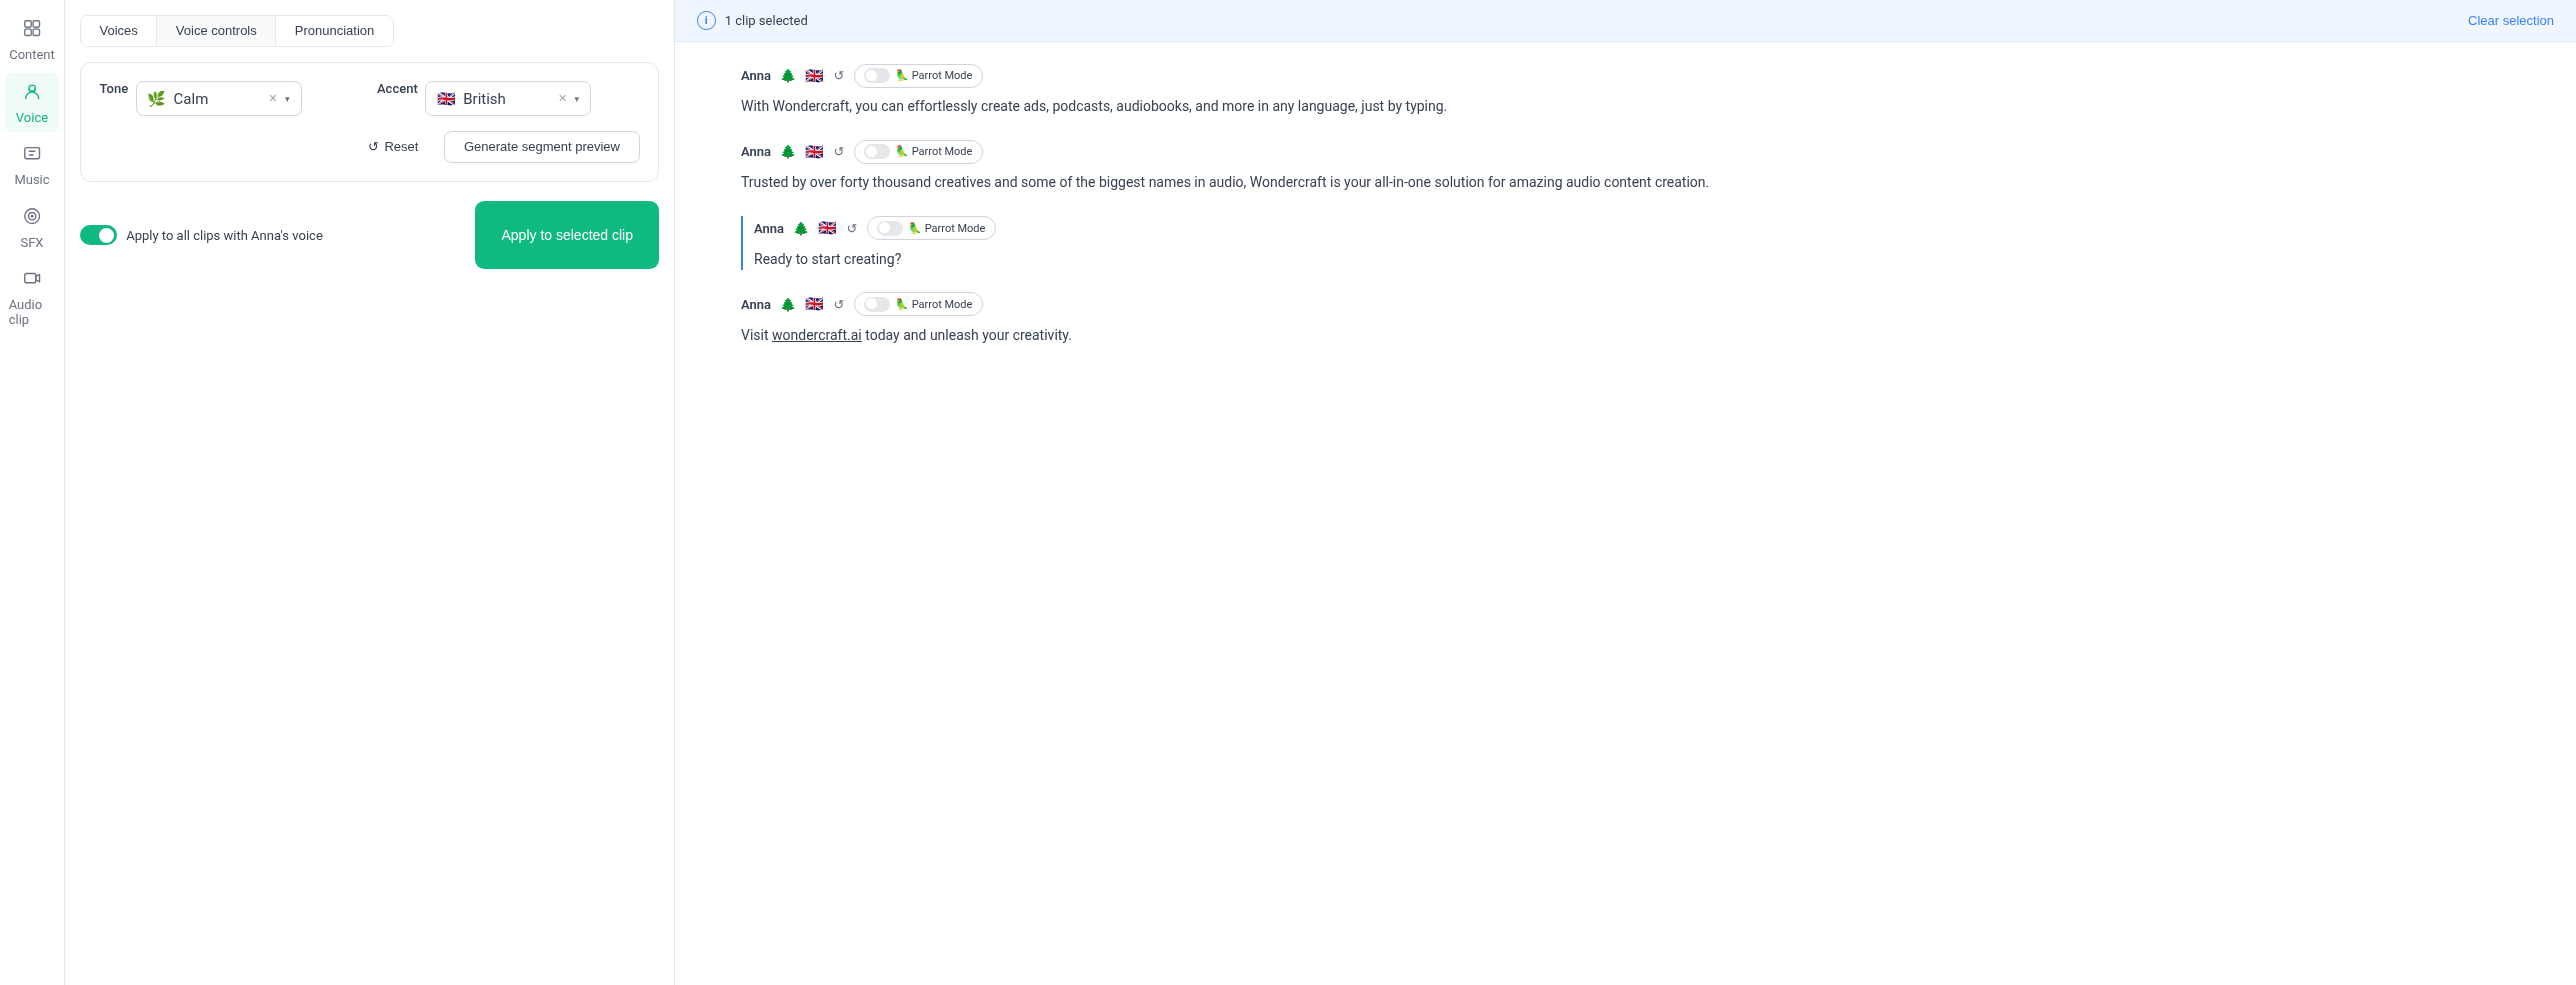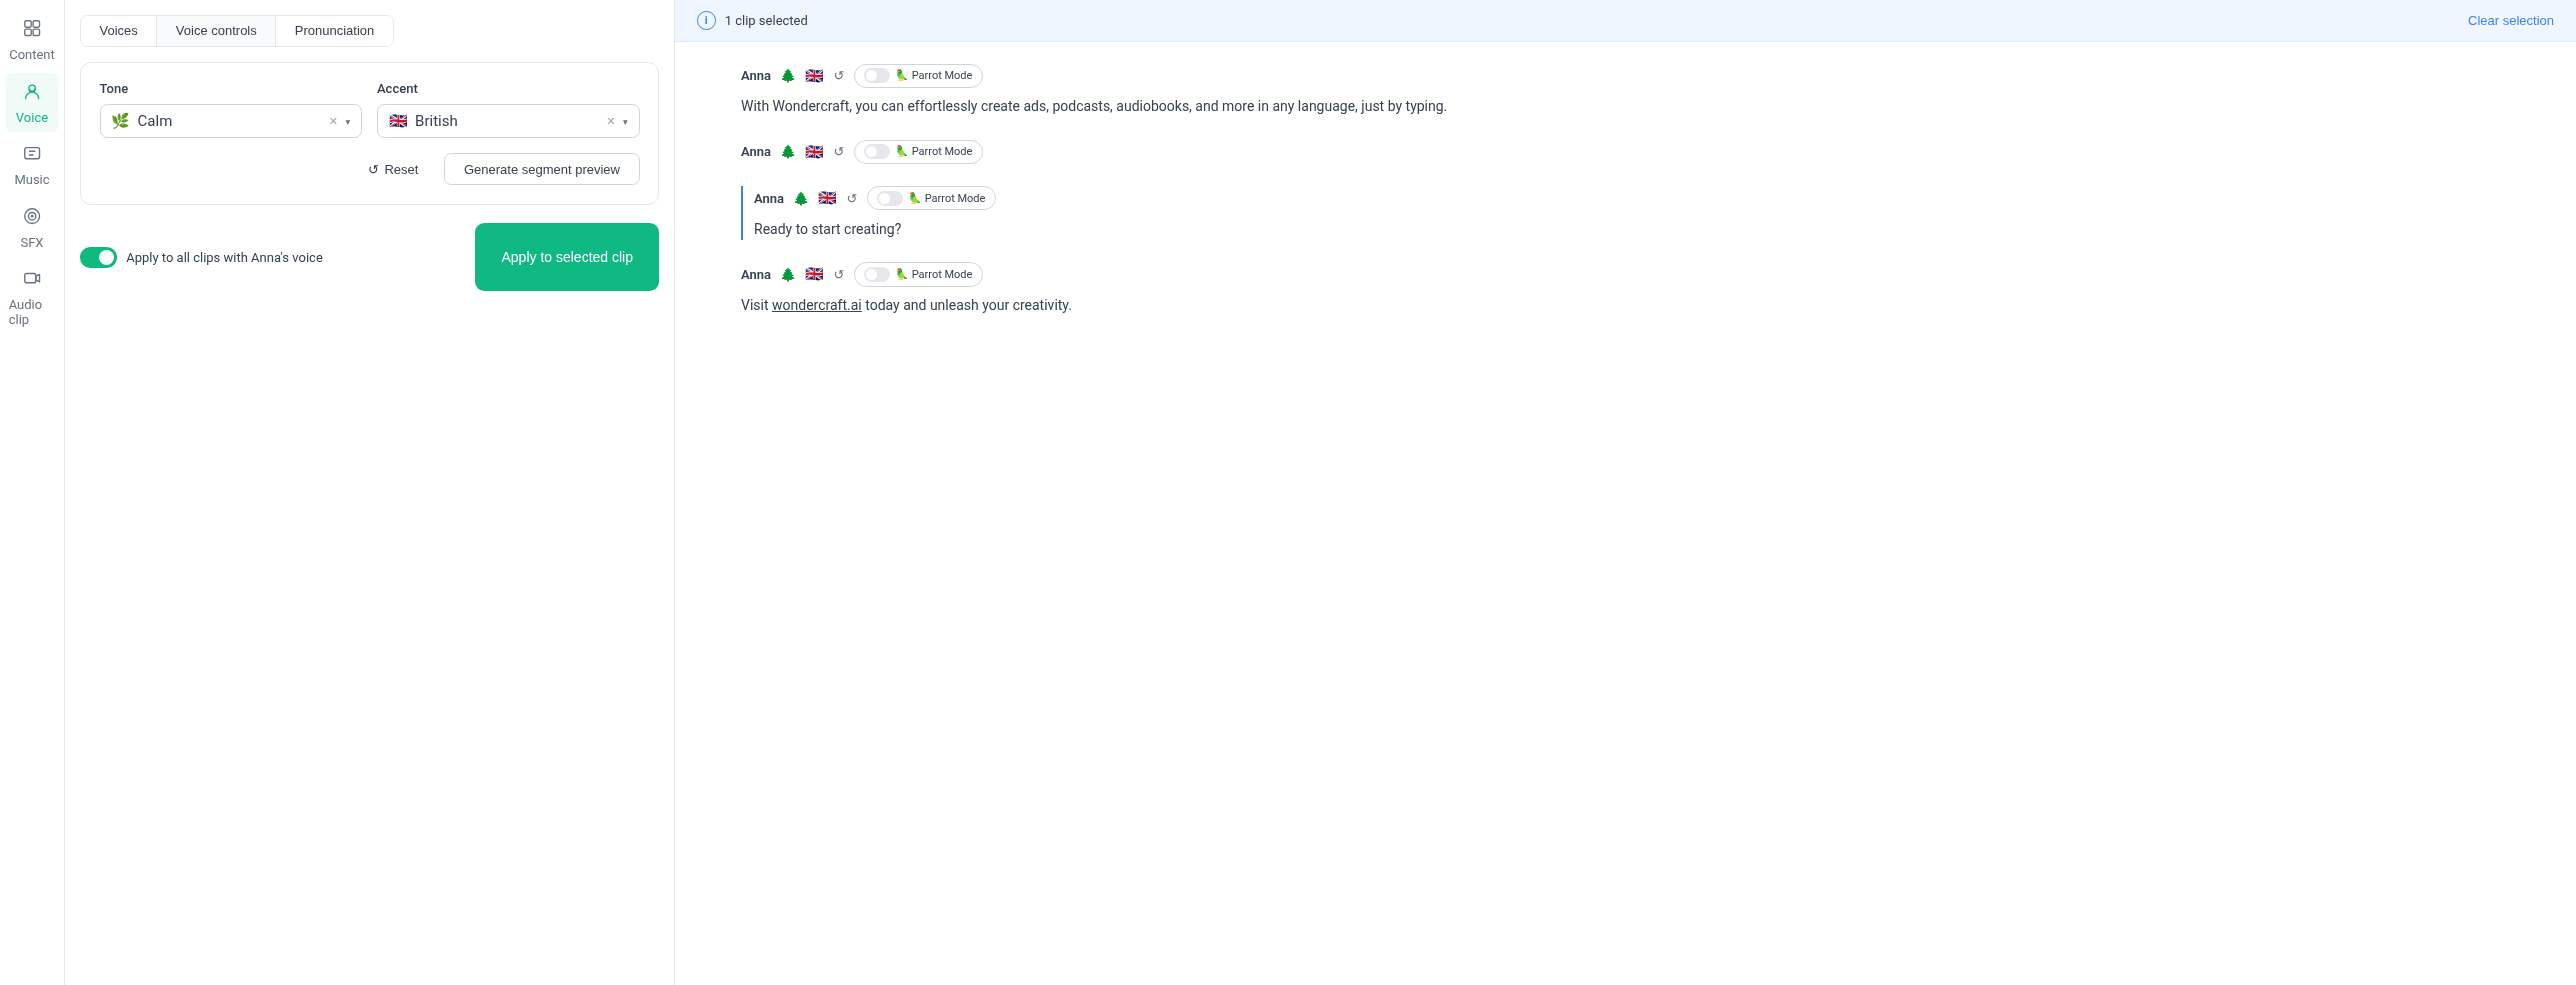--- a/index.html
+++ b/index.html
@@ -74,21 +74,21 @@
       gap: 15px;
     }
 
     .controls-row {
       display: flex;
       gap: 15px;
     }
 
     .control-group {
       display: flex;
-      flex-direction: column;
+      flex-direction: row;
       gap: 7.4px;
       flex: 1;
     }
 
     .control-label {
       font-size: 13px;
       font-weight: 500;
       color: #374151;
     }
 
@@ -454,20 +454,21 @@
         <span class="clip-tree">🌲</span>
         <span class="clip-flag">🇬🇧</span>
         <span class="clip-refresh">↺</span>
         <div class="parrot-mode-toggle">
           <div class="parrot-toggle-switch">
             <div class="parrot-toggle-thumb"></div>
           </div>
           <span>🦜 Parrot Mode</span>
         </div>
       </div>
+      <div class="clip-text">Trusted by over forty thousand creatives and some of the biggest names in audio, Wondercraft is your all-in-one solution for amazing audio content creation.</div>
     </div>
 
     <div class="clip-item selected">
       <div class="clip-header">
         <span class="clip-voice-name">Anna</span>
         <span class="clip-tree">🌲</span>
         <span class="clip-flag">🇬🇧</span>
         <span class="clip-refresh">↺</span>
         <div class="parrot-mode-toggle">
           <div class="parrot-toggle-switch">

